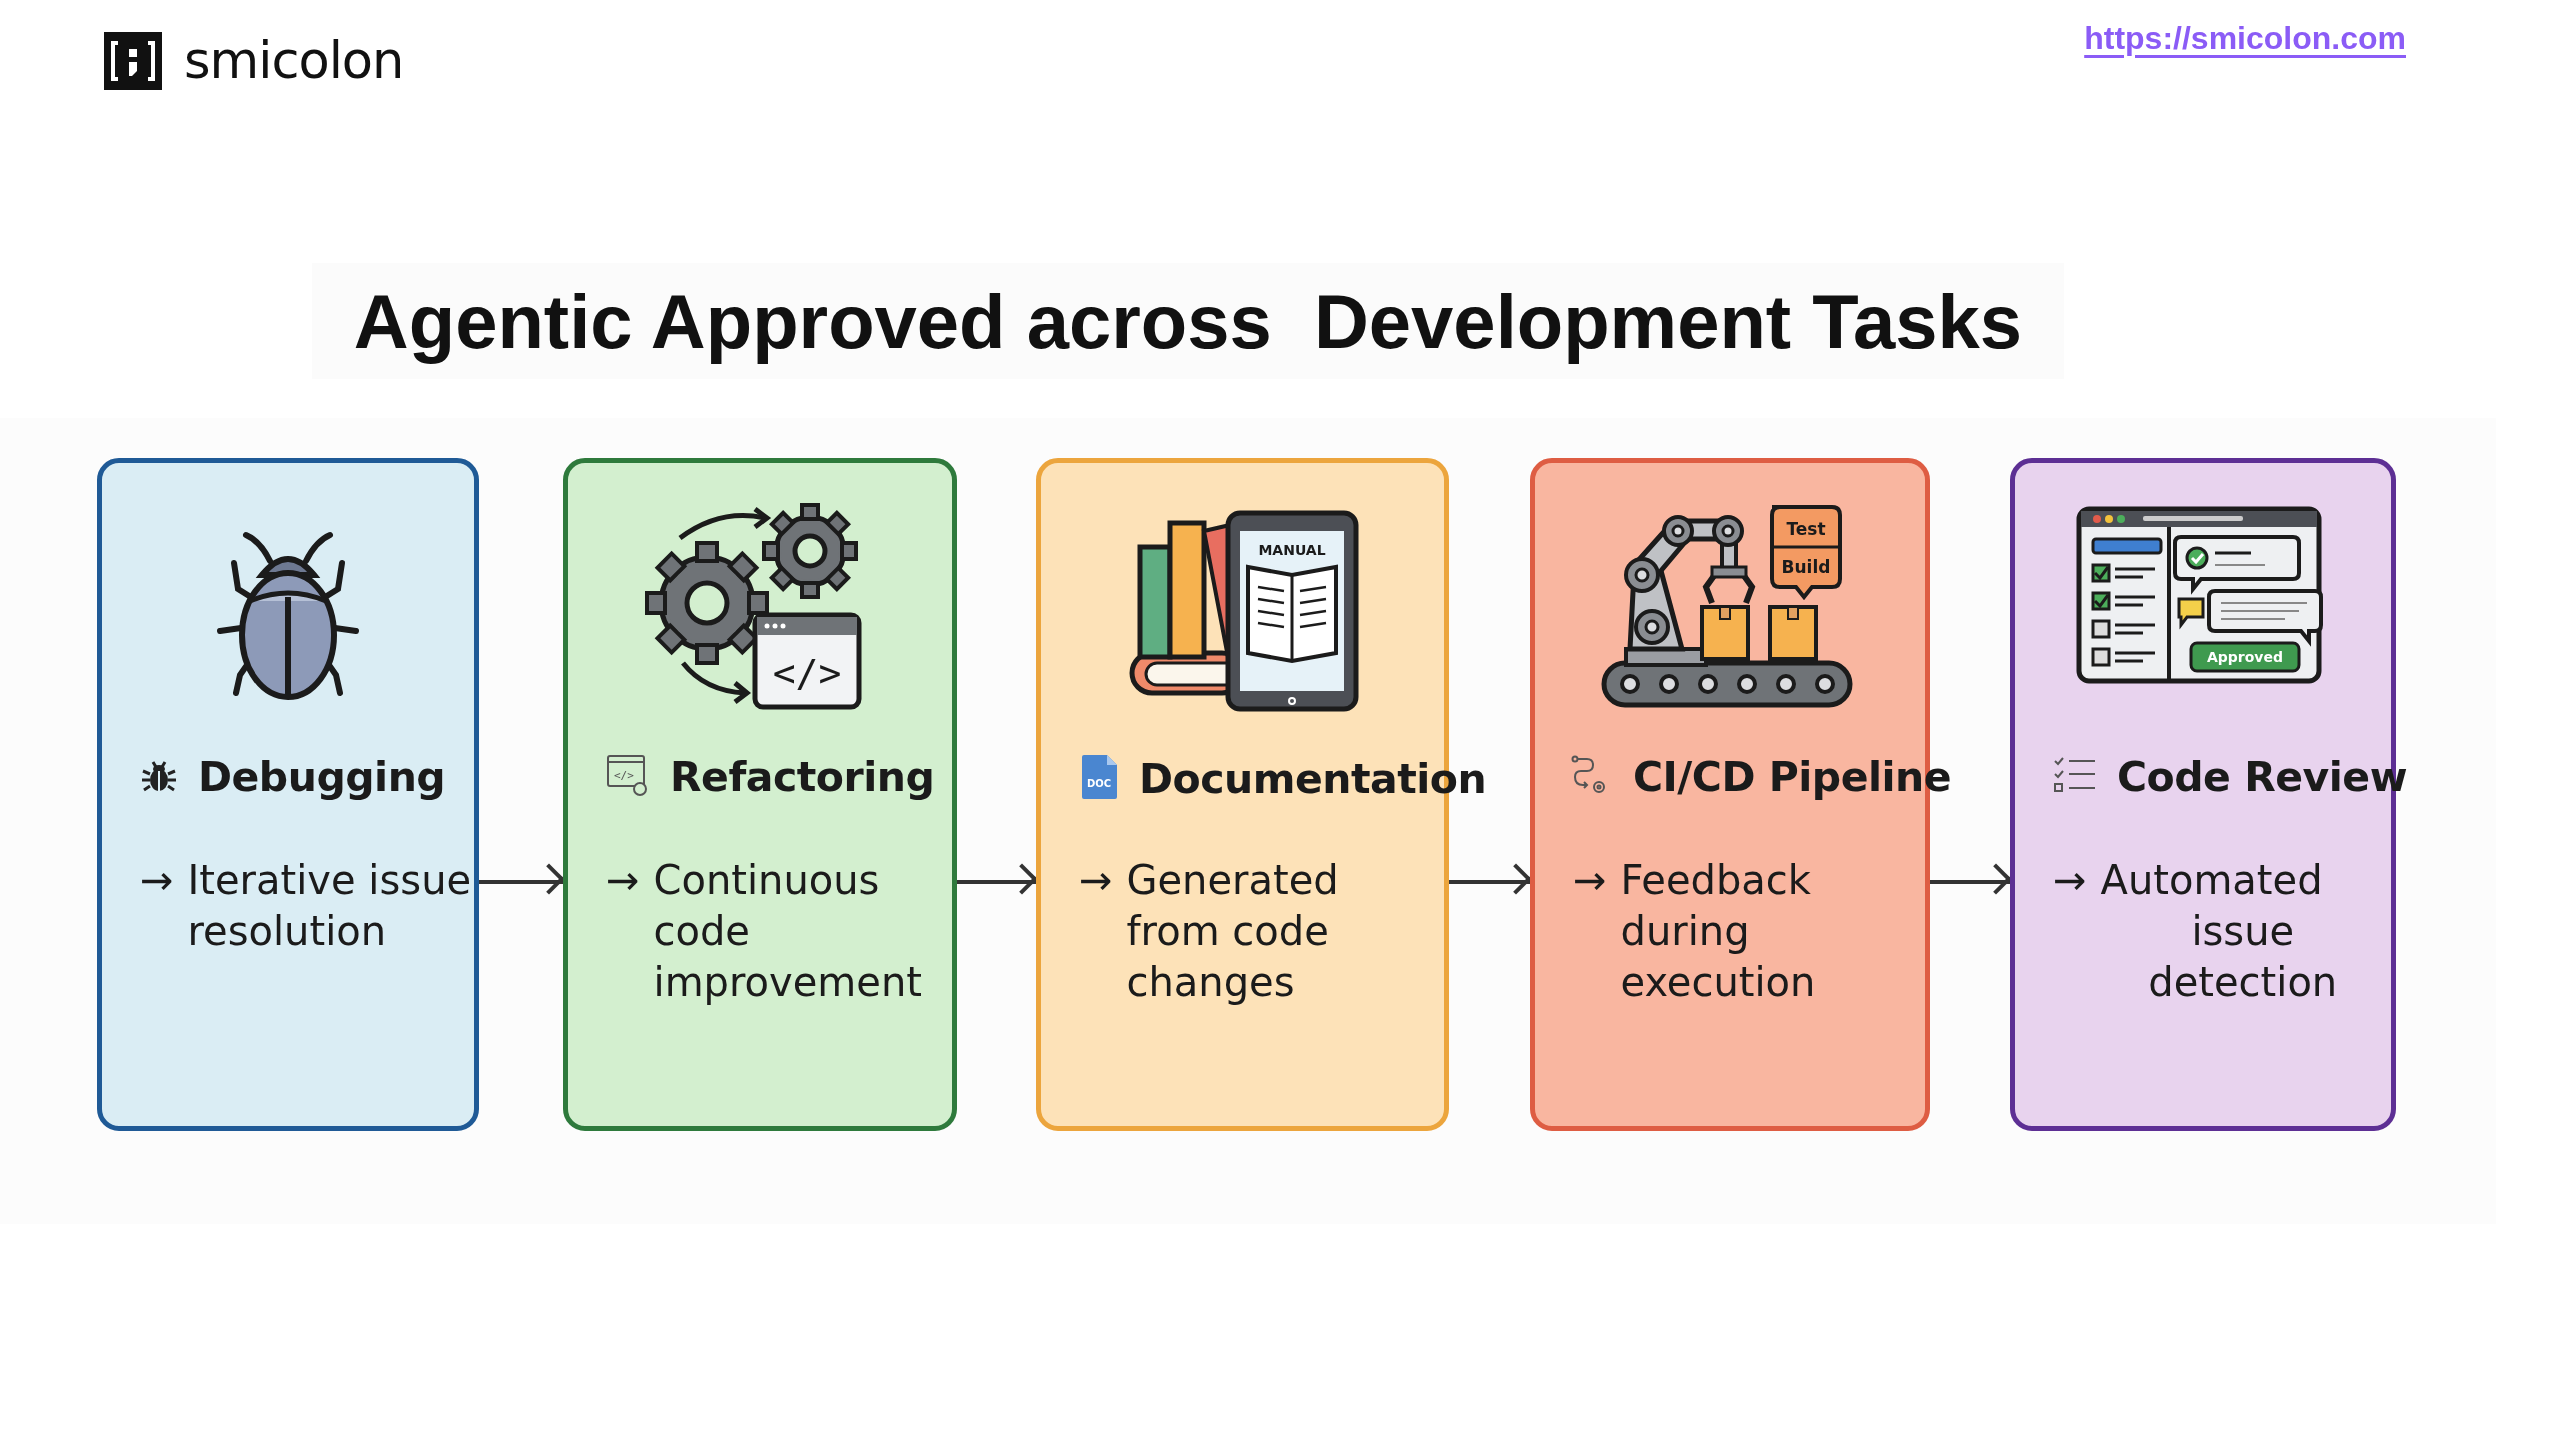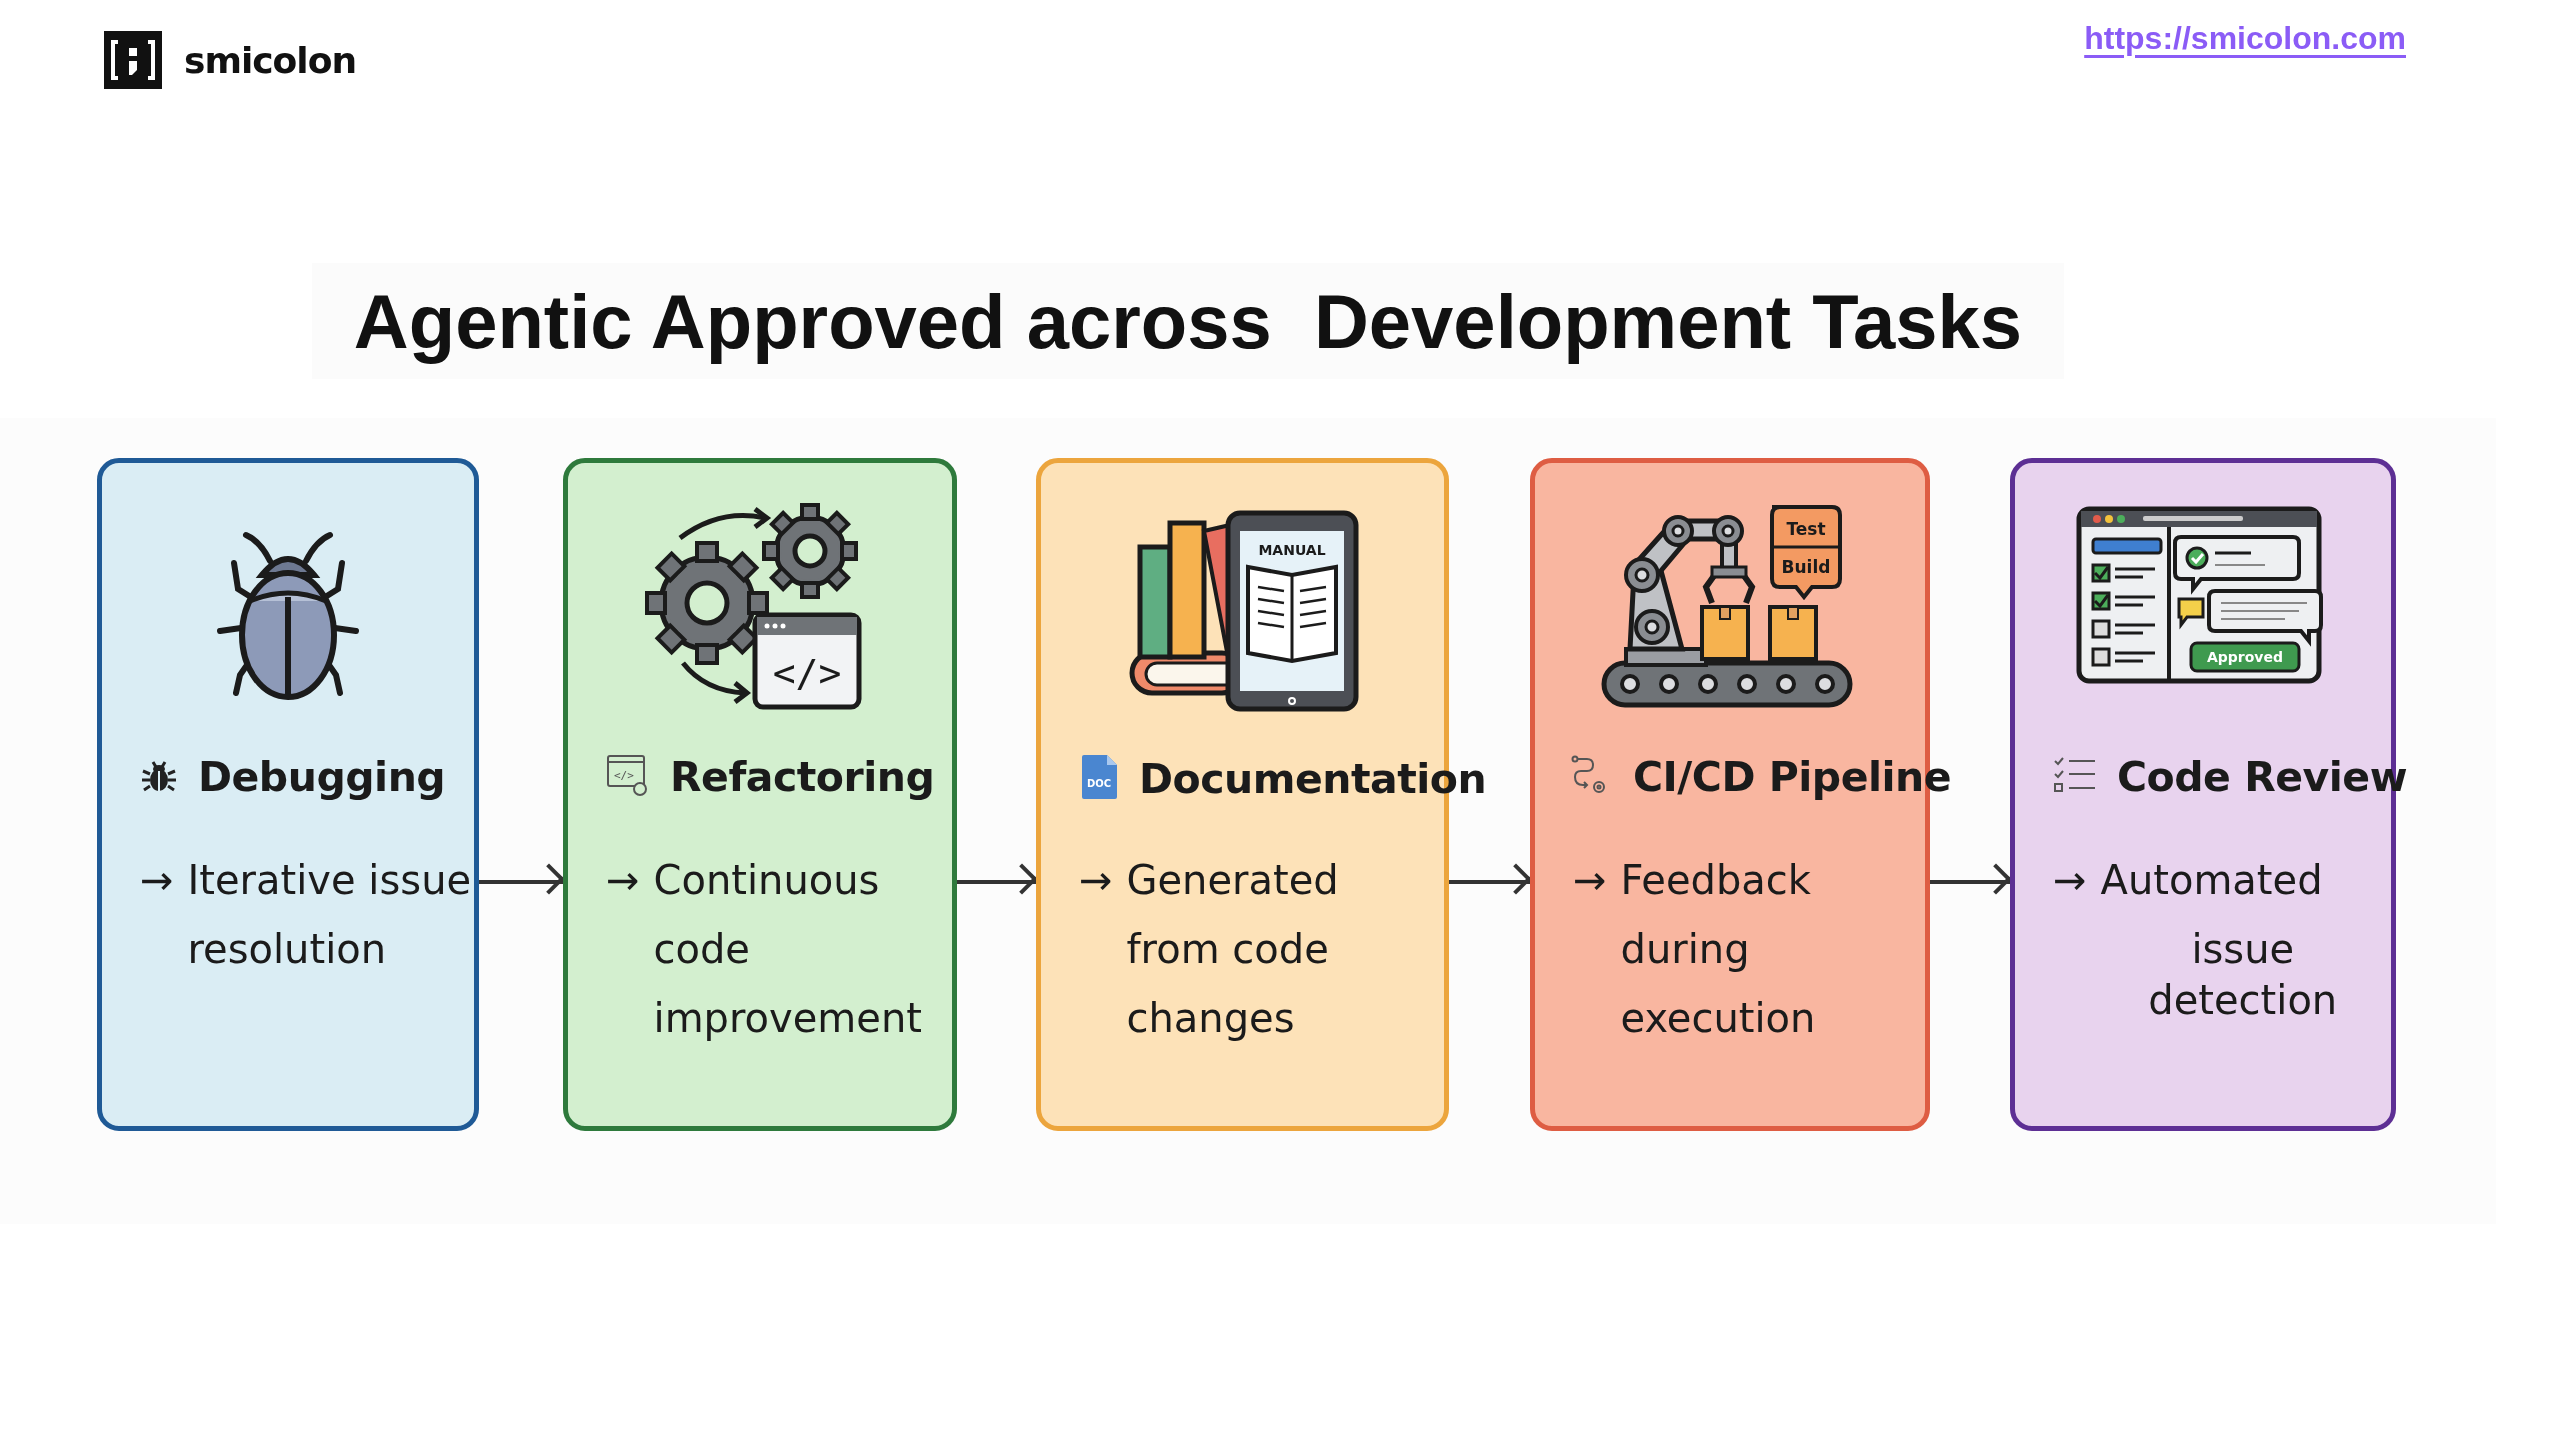--- a/index.html
+++ b/index.html
@@ -1,31 +1,31 @@
 <!DOCTYPE html>
 <html><head>
 <meta charset="utf-8">
 <style>
   html,body{margin:0;padding:0;}
   body{width:2560px;height:1440px;background:#ffffff;position:relative;overflow:hidden;font-family:"DejaVu Sans","Liberation Sans",sans-serif;color:#1a1a1a;}
   .logo{position:absolute;left:104px;top:31px;display:flex;align-items:center;gap:22px;}
   .logo-mark{width:58px;height:58px;background:#111;display:flex;align-items:center;justify-content:center;}
   .logo-mark svg{display:block}
-  .logo-text{font-family:"DejaVu Sans",sans-serif;font-size:36px;letter-spacing:-1px;color:#111;font-weight:700;}
+  .logo-text{font-family:"DejaVu Sans",sans-serif;font-size:51px;letter-spacing:-1px;color:#111;font-weight:400;}
   .site-link{position:absolute;right:154px;top:20px;font-family:"Liberation Sans",sans-serif;font-weight:700;font-size:32px;color:#8b5cf6;text-decoration:underline;text-underline-offset:6px;text-decoration-thickness:3px;}
   .title-band{position:absolute;left:312px;top:263px;width:1752px;height:116px;background:#fbfbfb;}
   .title{position:absolute;left:0;right:0;top:0;height:116px;display:flex;align-items:center;justify-content:center;font-family:"Liberation Sans",sans-serif;font-weight:700;font-size:76px;color:#111;letter-spacing:0px;white-space:pre;}
   .panel{position:absolute;left:0;top:418px;width:2496px;height:806px;background:#fcfcfc;}
   .card{position:absolute;top:458px;height:673px;box-sizing:border-box;border:5px solid;border-radius:22px;}
   .card .illus{position:absolute;left:0;right:0;top:40px;height:220px;display:flex;justify-content:center;}
   .card .head{position:absolute;left:38px;top:290px;display:flex;align-items:center;gap:20px;white-space:nowrap;}
   .card .head .t{font-family:"DejaVu Sans",sans-serif;font-weight:700;font-size:41px;color:#1b1b1b;letter-spacing:-0.5px;}
   .card .desc{position:absolute;left:38px;top:392px;display:flex;gap:14px;font-family:"DejaVu Sans",sans-serif;font-size:40px;line-height:51px;color:#1b1b1b;}
   .card .desc .arr{flex:none;}
-  .card .desc .lines{display:flex;flex-direction:column;gap:18px;}
+  .card .desc .lines{display:flex;flex-direction:column;}
   .connector{position:absolute;top:880px;height:4px;background:#333;}
   .connector::after{content:"";position:absolute;right:0;top:-12px;width:22px;height:22px;border-right:4px solid #333;border-top:4px solid #333;transform:translateX(-3px) rotate(45deg);transform-origin:center;box-sizing:border-box;}
 </style>
 </head>
 <body>
 
 <div class="logo">
   <div class="logo-mark">
     <svg width="46" height="46" viewBox="0 0 46 46">
       <path d="M8 5 H3 V41 H8" stroke="#fff" stroke-width="4" fill="none"></path>

